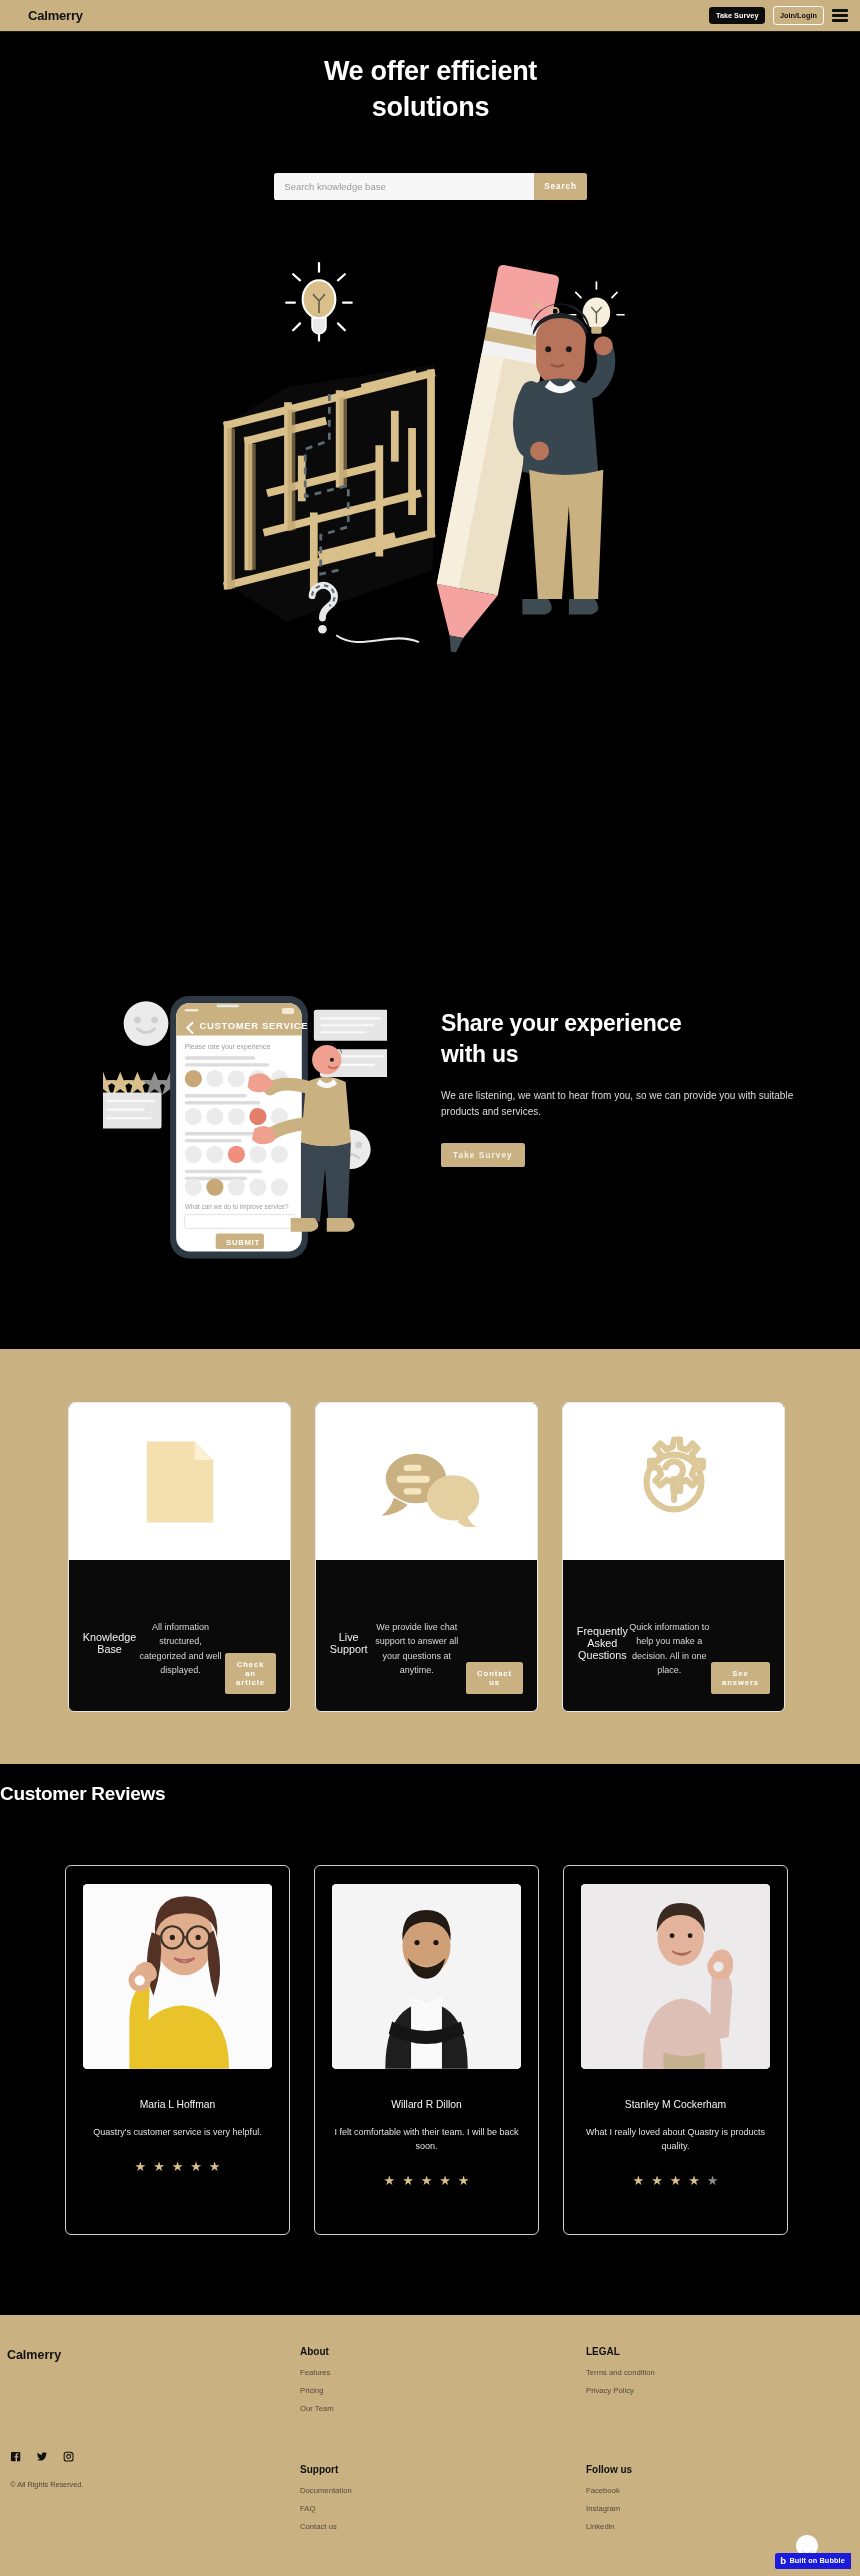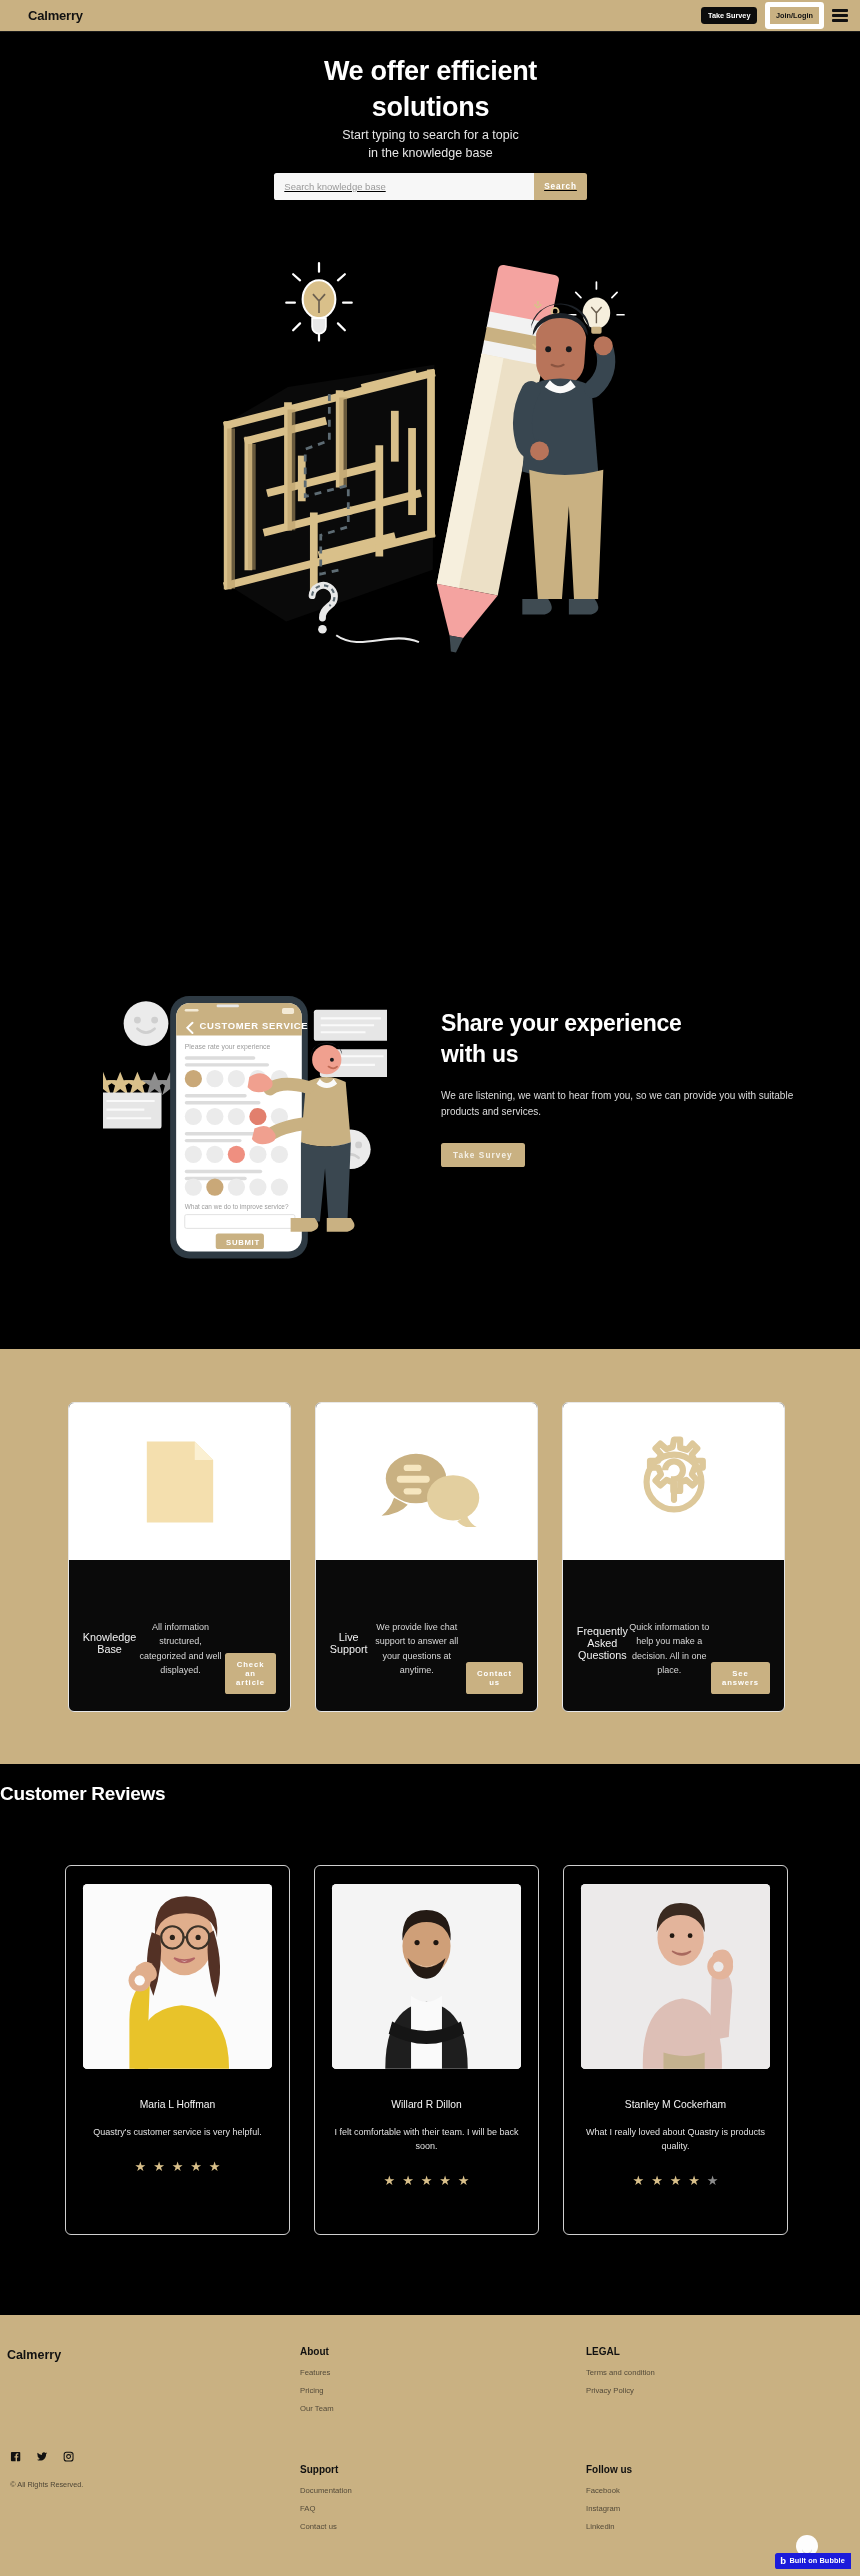--- a/index.html
+++ b/index.html
@@ -18,38 +18,38 @@
     padding:0 13px 0 28px; border-bottom:1.7px solid #1a1a1a;
   }
   .brand { font-size:13px; font-weight:700; color:#111; letter-spacing:-0.2px; }
   .header-right { margin-left:auto; display:flex; align-items:center; gap:7.7px; }
   .btn-take-survey {
     background:#0c0c0c; color:#fff; font-size:7.3px; font-weight:700;
     padding:5.2px 6.9px; border-radius:3.4px; border:none; line-height:1; cursor:pointer;
   }
   .btn-join {
     background:transparent; color:#111; font-size:7.3px; font-weight:600;
-    padding:5.2px 6px; border-radius:3.4px; border:5px solid #ffffff; line-height:1; cursor:pointer;
+    padding:5.2px 6px; border-radius:3.4px; border:1px solid #ffffff; line-height:1; cursor:pointer;
   }
   .hamburger { display:flex; flex-direction:column; gap:2.6px; cursor:pointer; padding:1.7px 0; }
   .hamburger span { display:block; width:16.4px; height:2.6px; background:#111; border-radius:0.9px; }
 
   
   .hero { position:absolute; top:32px; left:0; width:861px; height:886px; background:#000; }
   .hero-title {
     position:absolute; top:22.4px; left:0; width:861px; text-align:center;
     color:#fff; font-size:27px; font-weight:700; line-height:1.32; letter-spacing:-0.3px;
   }
   .hero-sub {
     position:absolute; top:94px; left:0; width:861px; text-align:center;
     color:#e6e6e6; font-size:12.5px; font-weight:400; line-height:1.45;
   }
   .search-row {
     position:absolute; top:141px; left:0; width:861px;
-    display:flex; justify-content:center; gap:0;text-decoration:underline;
+    display:flex; justify-content:center; gap:0;
   }
   .search-input {
     width:260px; height:27px; background:#f7f7f7; border:none; outline:none;
     padding:0 10.3px; font-size:9.5px; color:#9a9a9a;
     font-family:"Liberation Sans", sans-serif; border-radius:2.6px 0 0 2.6px;
   }
   .search-input::placeholder { color:#9a9a9a; }
   .search-btn {
     width:53px; height:27px; background:#c9b182; border:none; cursor:pointer;
     color:#fff; font-size:8.2px; font-weight:700; letter-spacing:0.9px;
@@ -150,24 +150,20 @@
           <span></span>
           <span></span>
       </div>
     </div>
   </div>
 
   <div class="hero">
     <div class="hero-title">
       <div>We offer efficient</div>
       <div>solutions</div>
-    </div>
-    <div class="hero-sub">
-      <div>Start typing to search for a topic</div>
-      <div>in the knowledge base</div>
     </div>
     <div class="search-row">
       <input class="search-input" type="text" placeholder="Search knowledge base" style="">
       <button class="search-btn">Search</button>
     </div>
 
     <div class="hero-art">
       <svg viewBox="0 0 520 520" width="448" height="448">
 
         <g transform="translate(14,70)">

